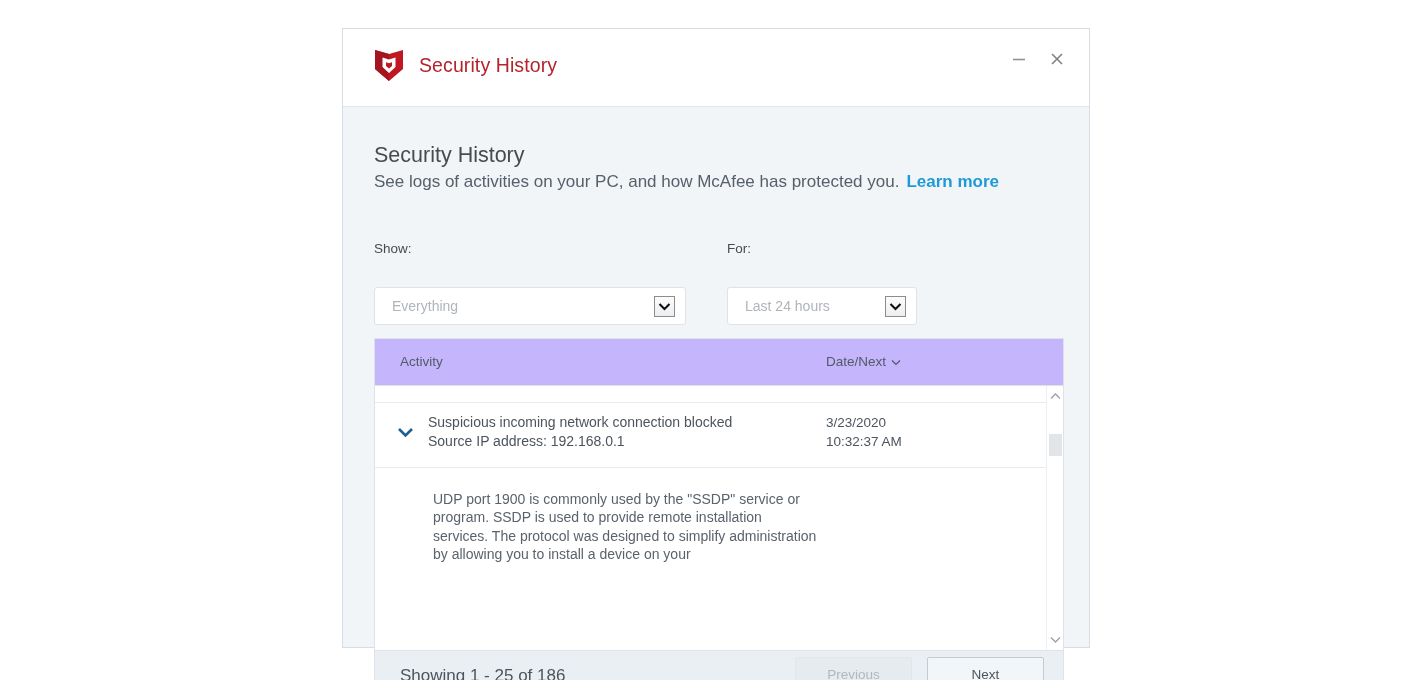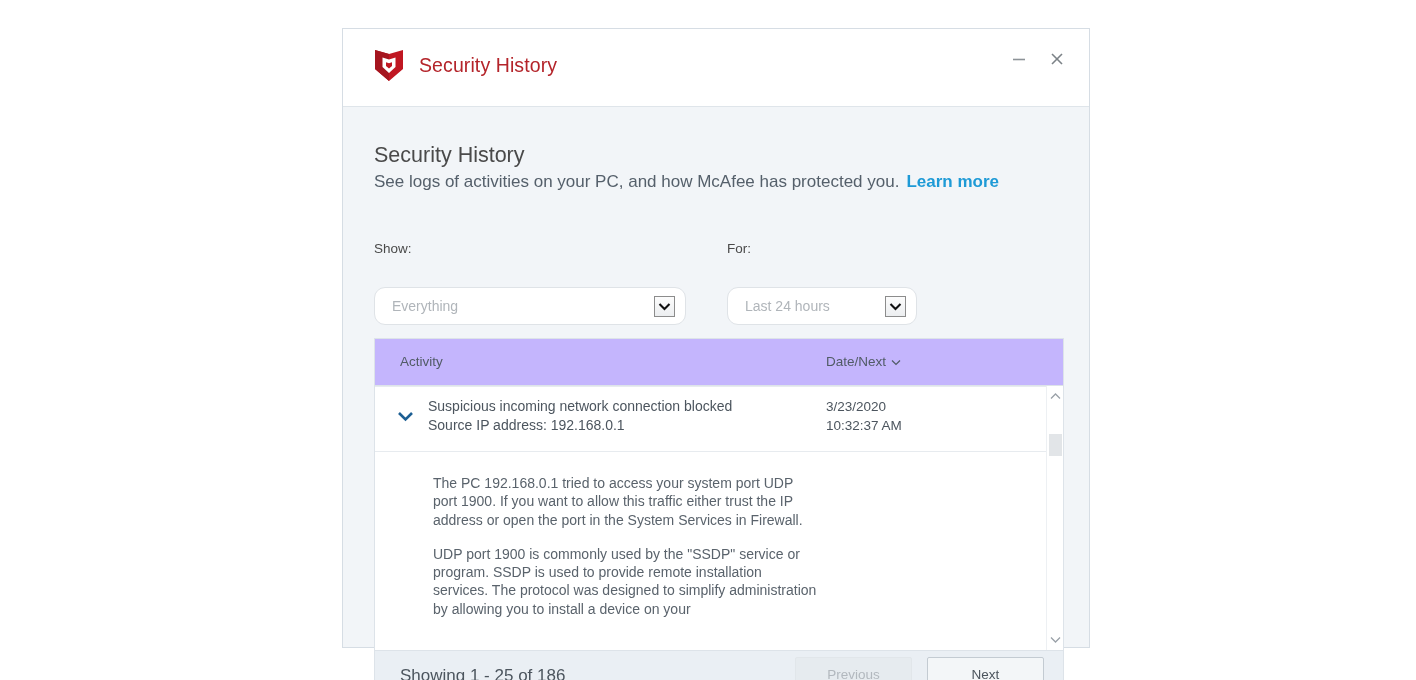--- a/index.html
+++ b/index.html
@@ -113,21 +113,21 @@
     margin-top: 28px;
   }
   .filter-label.show { left: 31px; top: 106px; }
   .filter-label.forlbl { left: 384px; top: 106px; }
 
   .select-box {
     position: absolute;
     height: 38px;
     background: #ffffff;
     border: 1px solid #dfe3e7;
-    border-radius: 11px;
+    border-radius: 3px;
     box-sizing: border-box;
     cursor: pointer;
     display: flex;
     align-items: center;
   }
   .select-box.show { left: 31px; top: 180px; width: 312px; }
   .select-box.forsel { left: 384px; top: 180px; width: 190px; }
   .select-value {
     padding-left: 17px;
     font-size: 14px;
@@ -183,20 +183,21 @@
     height: 264px;
     overflow: hidden;
     background: #ffffff;
   }
   .row {
     position: relative;
     border-top: 1px solid #e7ebef;
     border-bottom: 1px solid #e7ebef;
     height: 66px;
     box-sizing: border-box;
+    margin-top: 16px;
     cursor: pointer;
   }
   .row-caret {
     position: absolute;
     left: 22px;
     top: 21px;
     cursor: pointer;
   }
   .row-act {
     position: absolute;
@@ -404,21 +405,20 @@
                 <path d="M2 2 L8.5 8.5 L15 2" fill="none" stroke="#1d5f93" stroke-width="2.6"></path>
               </svg>
           </span>
           <div class="row-act">Suspicious incoming network connection blocked</div>
           <div class="row-sub">Source IP address: 192.168.0.1</div>
           <div class="row-date">3/23/2020</div>
           <div class="row-time">10:32:37 AM</div>
         </div>
 
         <div class="detail">
-          <p>The PC 192.168.0.1 tried to access your system port UDP port 1900. If you want to allow this traffic either trust the IP address or open the port in the System Services in Firewall.</p>
           <p>UDP port 1900 is commonly used by the "SSDP" service or program. SSDP is used to provide remote installation services. The protocol was designed to simplify administration by allowing you to install a device on your</p>
         </div>
 
       </div>
 
       <div class="vscroll">
         <div class="arrow up">
           <svg width="11" height="7" viewBox="0 0 11 7">
               <path d="M1 5.5 L5.5 1 L10 5.5" fill="none" stroke="#9aa1a8" stroke-width="1.3"></path>
             </svg>

